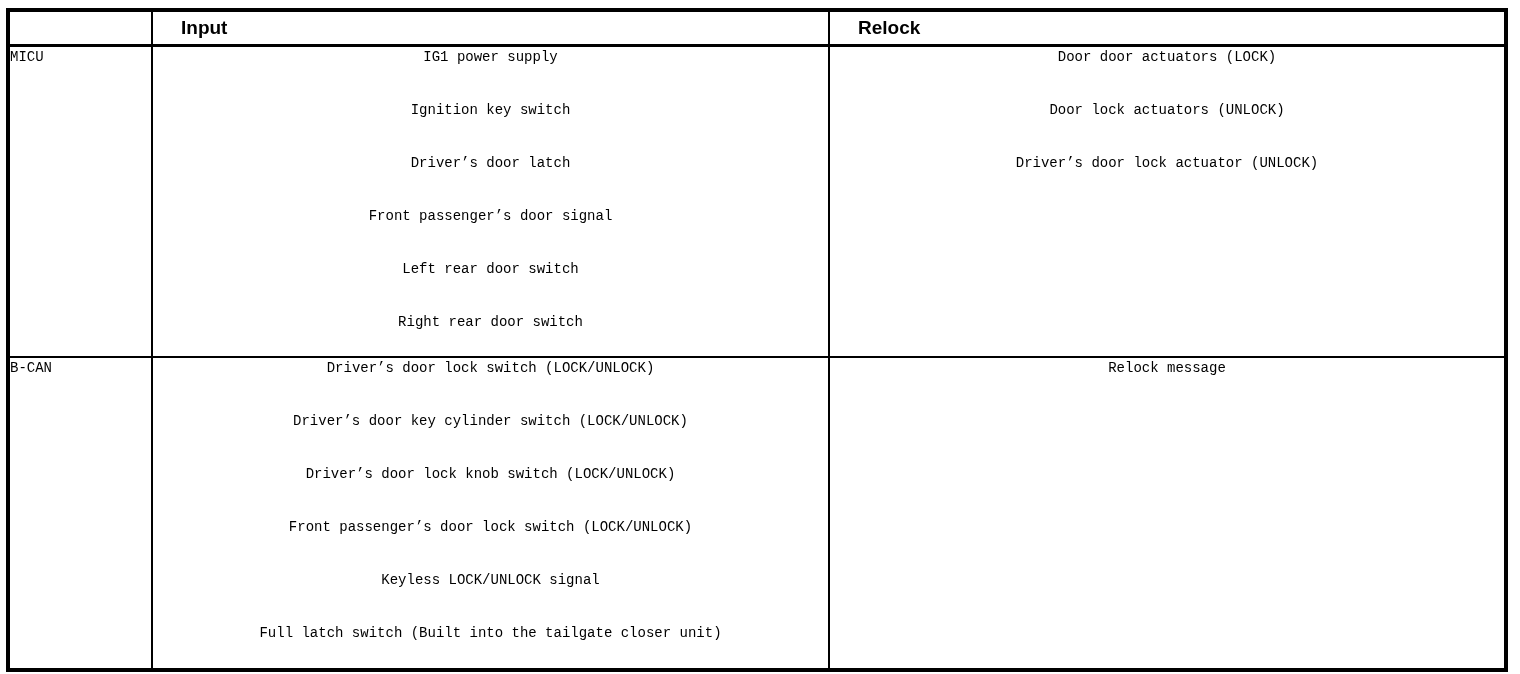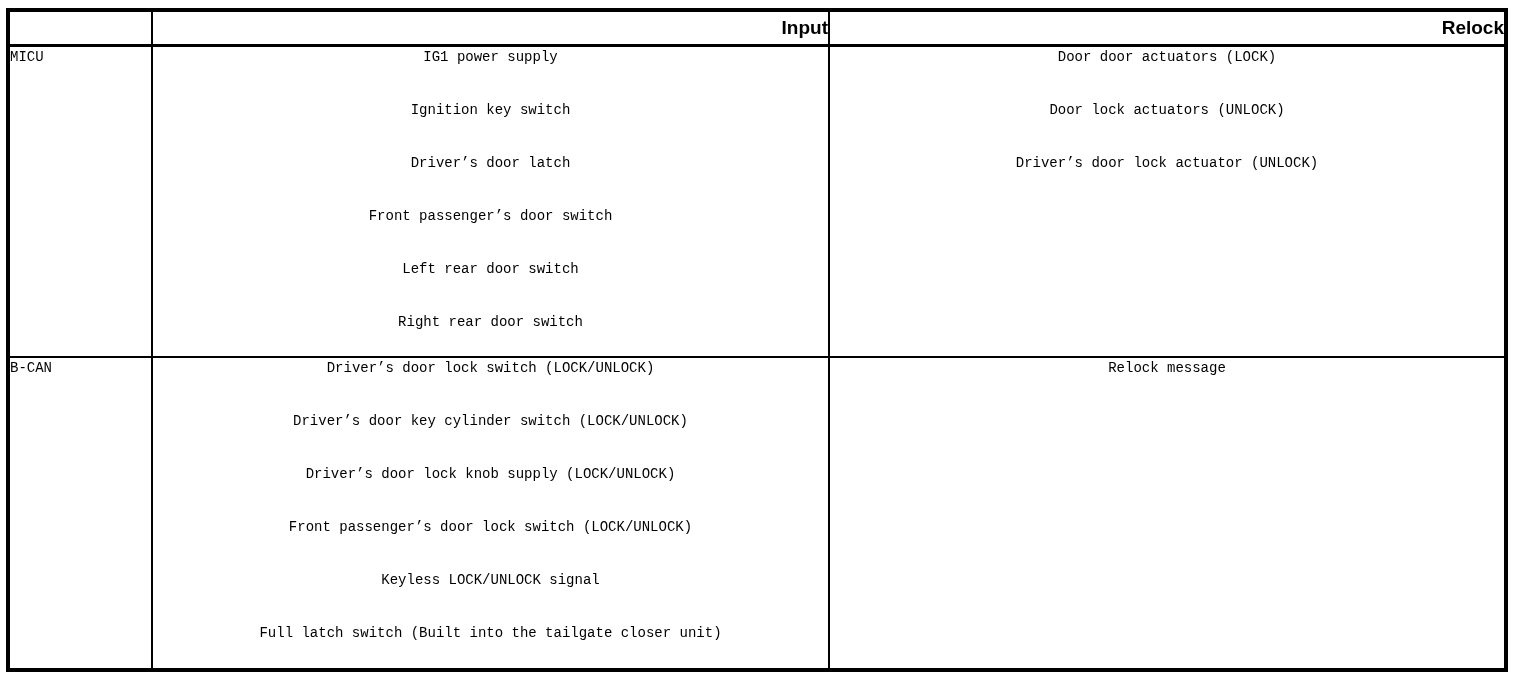--- a/index.html
+++ b/index.html
@@ -36,23 +36,24 @@
   table.io-table td {
     border: 2px solid #000;
     padding: 0;
     background: #ffffff;
   }
   table.io-table thead th {
     border-bottom: 3px solid #000;
     height: 32px;
     font-size: 19px;
     font-weight: bold;
-    text-align: right;
+    text-align: left;
     vertical-align: middle;
     line-height: 32px;
+    padding-left: 28px;
   }
   table.io-table tbody td {
     vertical-align: top;
     font-size: 14px;
     font-weight: normal;
     font-family: Liberation Mono, monospace;
   }
   tr.row-micu  td { height: 309px; }
   tr.row-bcan  td { height: 310px; }
 
@@ -90,36 +91,36 @@
         <th>Relock</th>
       </tr>
     </thead>
     <tbody>
       <tr class="row-micu">
         <td class="label-cell">MICU</td>
         <td class="list-cell">
             <div class="cell-item">IG1 power supply</div>
             <div class="cell-item">Ignition key switch</div>
             <div class="cell-item">Driver’s door latch</div>
-            <div class="cell-item">Front passenger’s door switch</div>
+            <div class="cell-item">Front passenger’s door signal</div>
             <div class="cell-item">Left rear door switch</div>
             <div class="cell-item">Right rear door switch</div>
           </td>
         <td class="list-cell">
             <div class="cell-item">Door door actuators (LOCK)</div>
             <div class="cell-item">Door lock actuators (UNLOCK)</div>
             <div class="cell-item">Driver’s door lock actuator (UNLOCK)</div>
           </td>
       </tr>
       <tr class="row-bcan">
         <td class="label-cell">B-CAN</td>
         <td class="list-cell">
             <div class="cell-item">Driver’s door lock switch (LOCK/UNLOCK)</div>
             <div class="cell-item">Driver’s door key cylinder switch (LOCK/UNLOCK)</div>
-            <div class="cell-item">Driver’s door lock knob supply (LOCK/UNLOCK)</div>
+            <div class="cell-item">Driver’s door lock knob switch (LOCK/UNLOCK)</div>
             <div class="cell-item">Front passenger’s door lock switch (LOCK/UNLOCK)</div>
             <div class="cell-item">Keyless LOCK/UNLOCK signal</div>
             <div class="cell-item">Full latch switch (Built into the tailgate closer unit)</div>
           </td>
         <td class="list-cell">
             <div class="cell-item">Relock message</div>
           </td>
       </tr>
     </tbody>
   </table>

